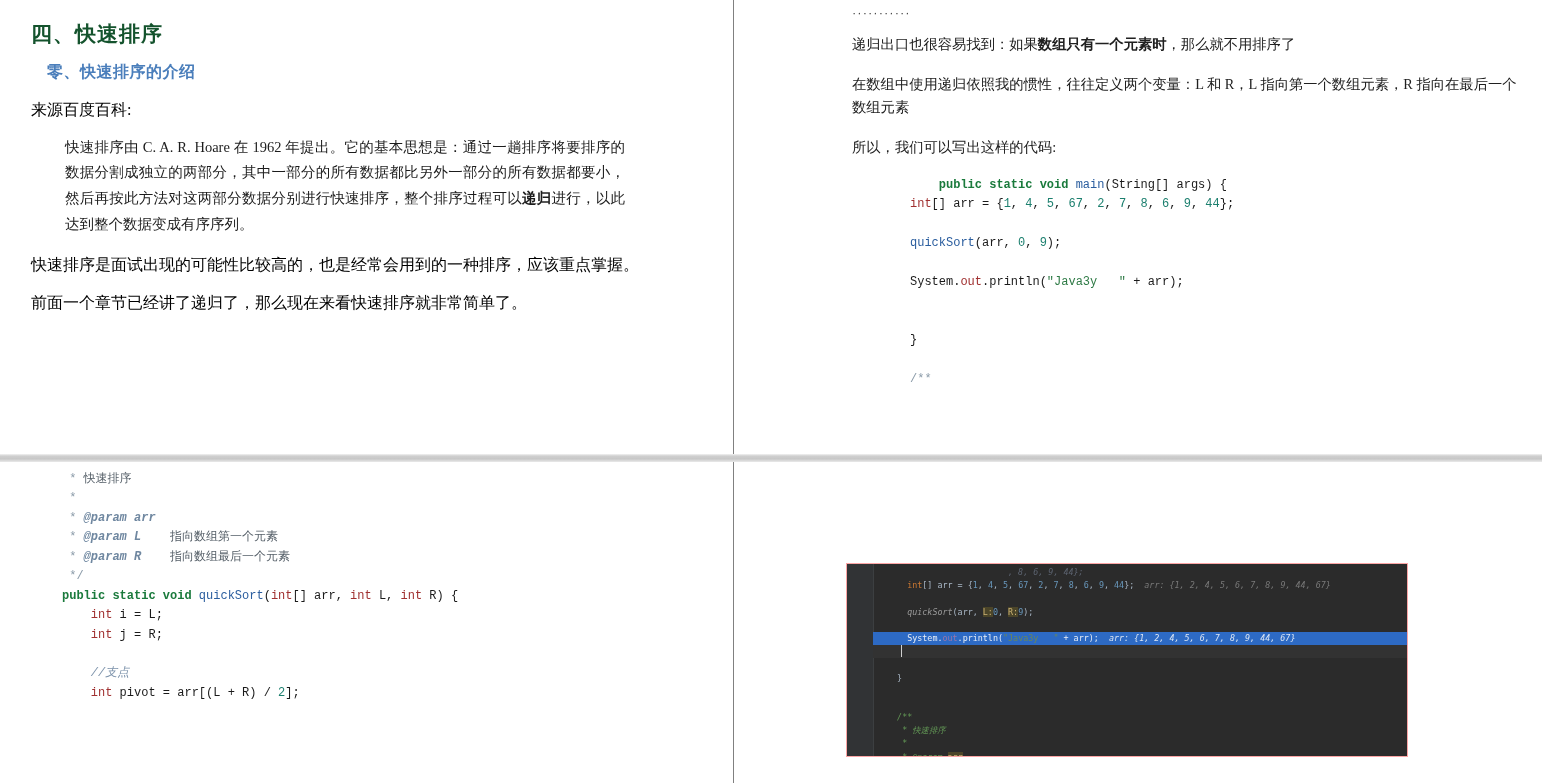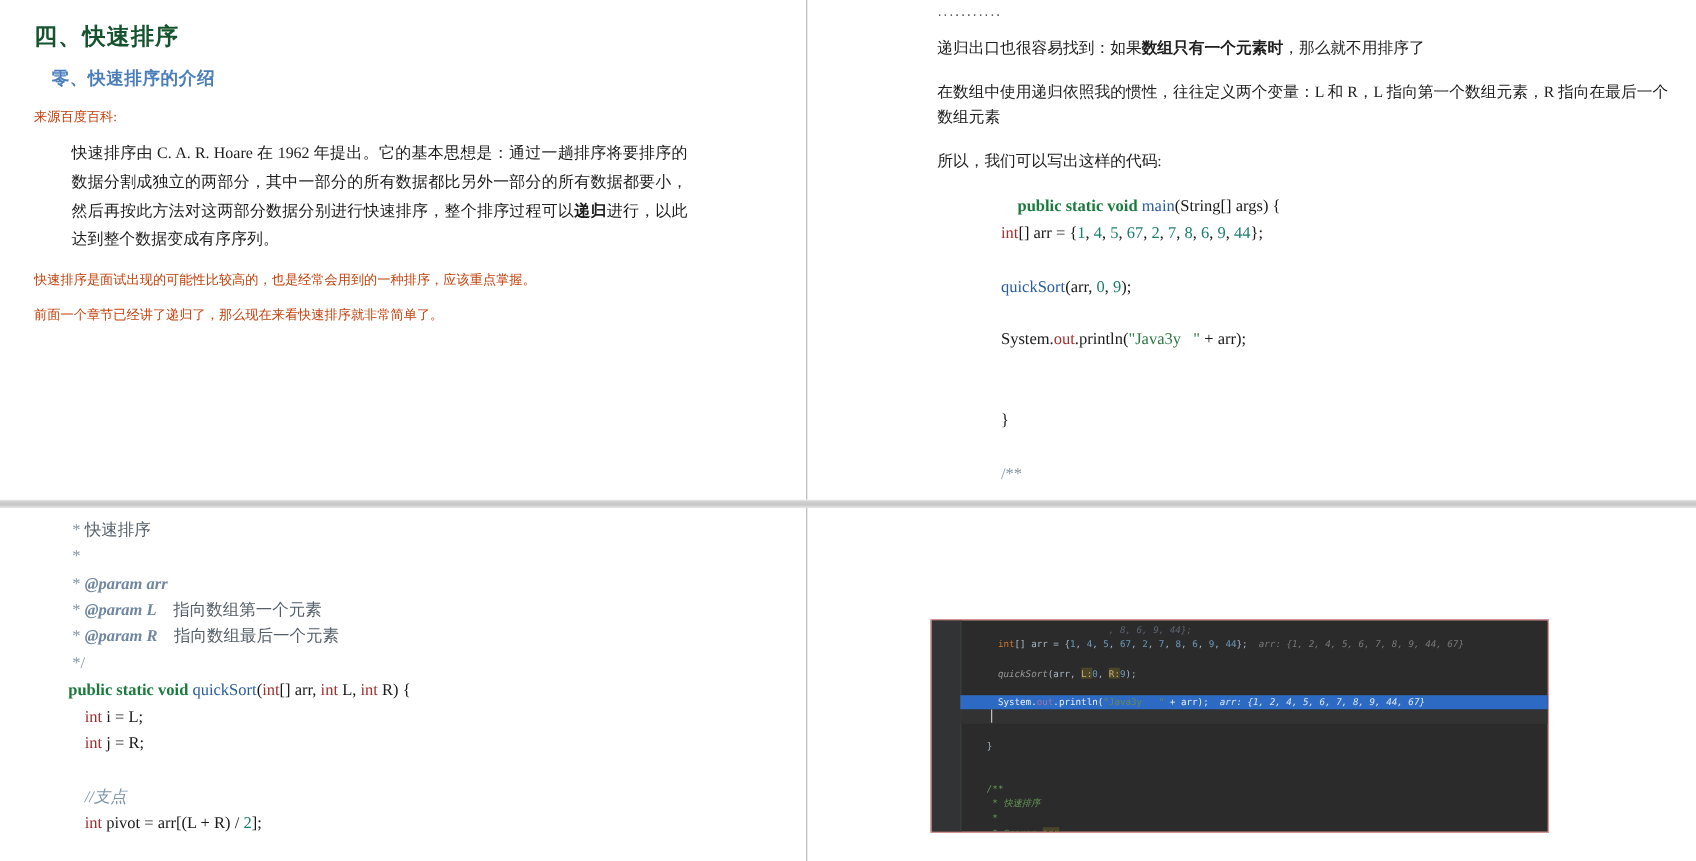--- a/index.html
+++ b/index.html
@@ -55,22 +55,22 @@
   .h2 {
     color: #4a7ebb;
     font-family: "Liberation Sans", sans-serif;
     font-weight: bold;
     font-size: 16px;
     letter-spacing: .5px;
     margin: 0 0 16px 16px;
     line-height: 1.1;
   }
   .p {
-    color: #c2410c;
-    font-size: 12px;
+    color: #000000;
+    font-size: 16px;
     line-height: 1.62;
     margin: 0 0 12px 0;
     text-align: justify;
   }
   .quote {
     margin: 0 0 14px 34px;
     color: #1c1c1c;
     font-size: 14.5px;
     line-height: 1.78;
     max-width: 560px;
@@ -95,22 +95,22 @@
   .p-tr {
     color: #202020;
     font-size: 14.3px;
     line-height: 1.66;
     margin: 0 0 16px 0;
   }
   .p-tr b { font-weight: bold; }
 
   
   .code {
-    font-family: Liberation Serif, serif;
-    font-size: 15px;
+    font-family: Liberation Mono, monospace;
+    font-size: 12px;
     line-height: 1.62;
     white-space: pre;
     color: #1a1a1a;
   }
   .code.tr { margin-left: 58px; }
   .kw       { color: #1a7a3c; font-weight: bold; }
   .kw2      { color: #a03030; }
   .num      { color: #1b7f6e; }
   .str      { color: #2e7a45; }
   .cmt      { color: #8a9aa8; }

